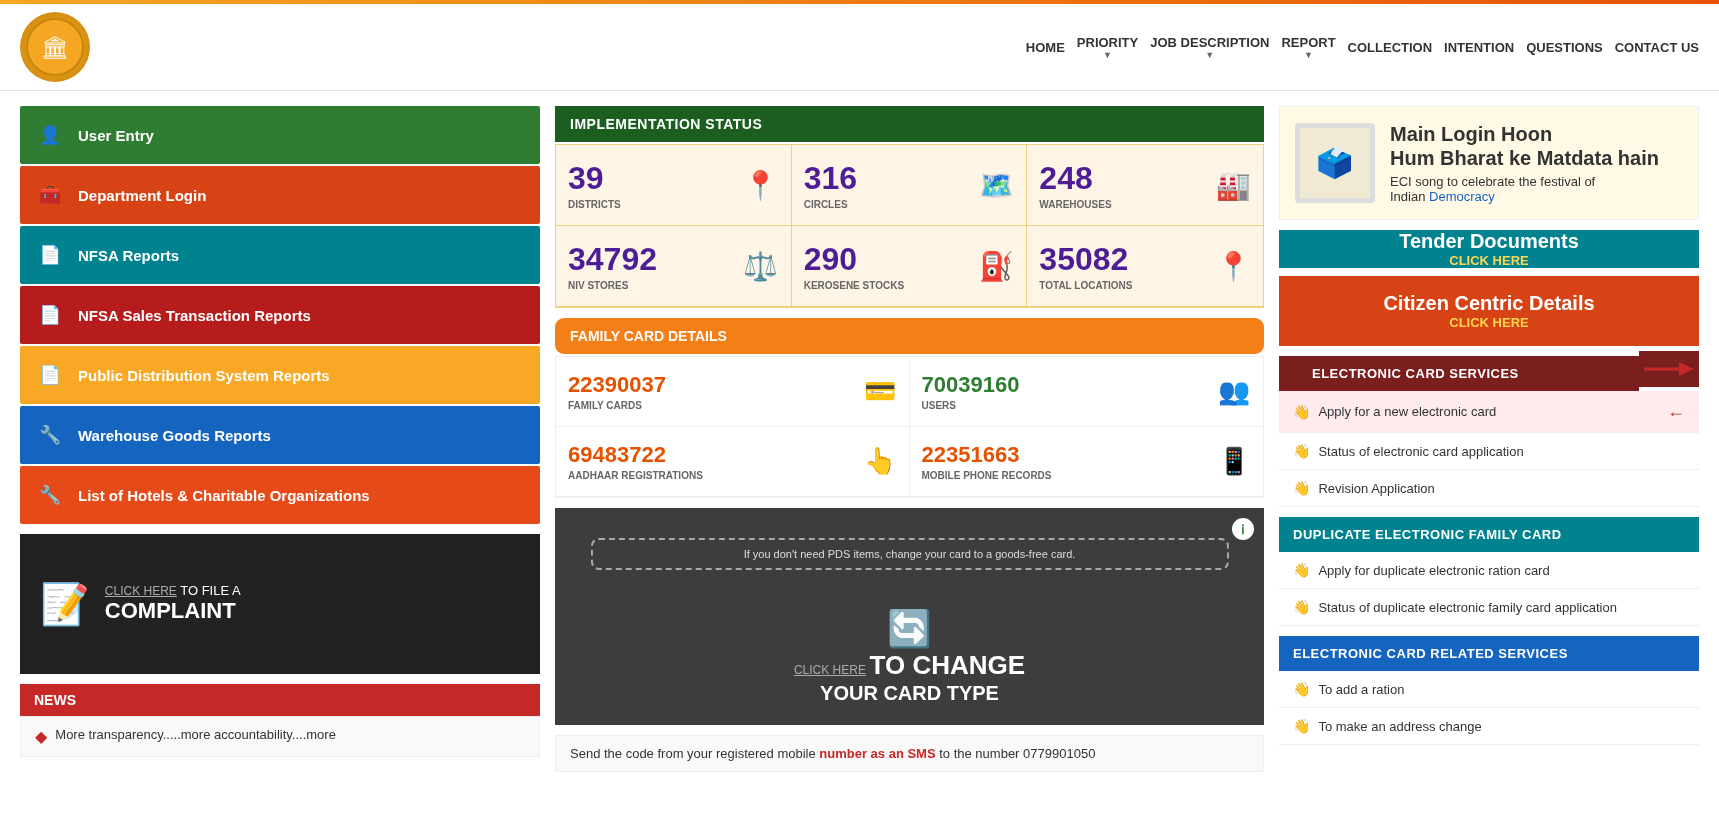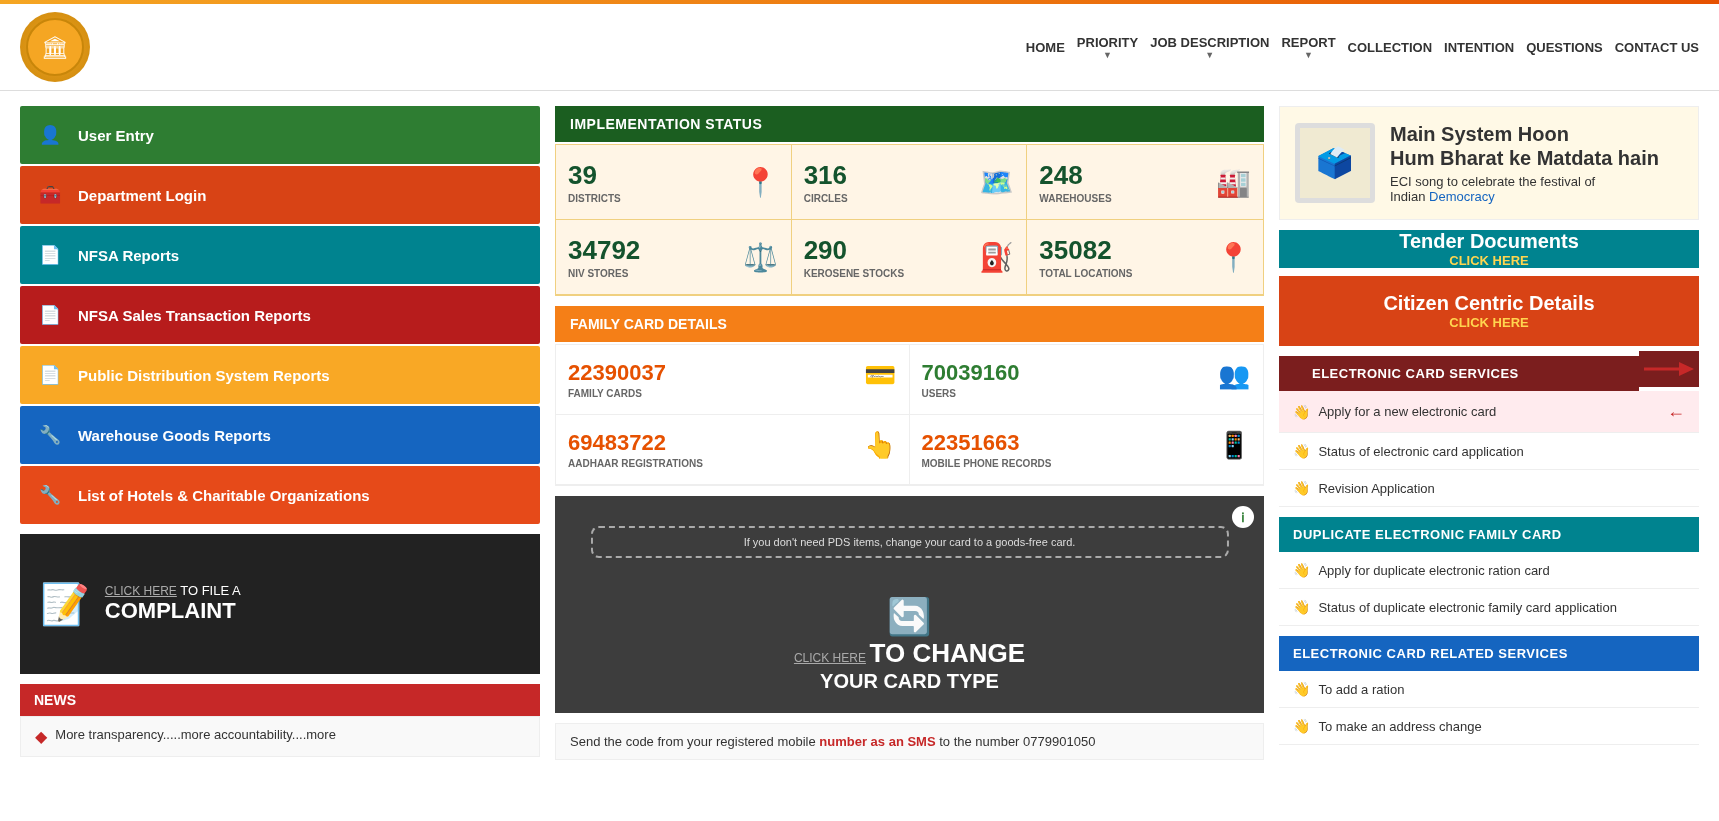--- a/index.html
+++ b/index.html
@@ -48,28 +48,28 @@
     .news-header { background: #c62828; color: #fff; padding: 8px 14px; font-weight: bold; font-size: 14px; }
     .news-body { background: #f9f9f9; padding: 10px 14px; border: 1px solid #eee; }
     .news-item { display: flex; align-items: flex-start; gap: 8px; color: #333; font-size: 13px; }
     .news-bullet { color: #c62828; font-size: 16px; }
 
     
     .impl-status { background: #1b5e20; color: #fff; padding: 10px 15px; font-size: 14px; font-weight: bold; letter-spacing: 0.5px; margin-bottom: 2px; }
     .impl-grid { display: grid; grid-template-columns: repeat(3, 1fr); background: #fff5e6; border: 1px solid #f0d080; }
     .impl-cell { padding: 15px 12px; display: flex; align-items: center; justify-content: space-between; border-right: 1px solid #f0d080; border-bottom: 1px solid #f0d080; }
     .impl-cell:nth-child(3n) { border-right: none; }
-    .impl-number { font-size: 26px; font-weight: bold; color: #14532d; }
+    .impl-number { font-size: 32px; font-weight: bold; color: #4c1d95; }
     .impl-label { font-size: 10px; color: #666; font-weight: bold; margin-top: 2px; }
     .impl-icon { font-size: 28px; color: #e65100; }
 
     
-    .family-header { background: #f57f17; color: #fff; padding: 10px 15px; font-size: 14px; font-weight: bold; margin-top: 10px; margin-bottom: 2px; }
+    .family-header { background: #f57f17; color: #fff; padding: 10px 15px; font-size: 14px; font-weight: bold; margin-top: 10px; margin-bottom: 2px; border-radius: 9px; }
     .family-grid { display: grid; grid-template-columns: 1fr 1fr; background: #fff; border: 1px solid #eee; }
-    .family-cell { padding: 15px 12px; display: flex; justify-content: space-between; border-right: 1px solid #eee; border-bottom: 1px solid #eee; }
+    .family-cell { padding: 15px 12px; display: flex; align-items: center; justify-content: space-between; border-right: 1px solid #eee; border-bottom: 1px solid #eee; }
     .family-cell:nth-child(2n) { border-right: none; }
     .family-number { font-size: 22px; font-weight: bold; color: #e65100; }
     .family-number.green { color: #2e7d32; }
     .family-label { font-size: 10px; color: #666; font-weight: bold; margin-top: 2px; }
     .family-icon { font-size: 26px; color: #888; }
 
     
     .change-card { background: #2e7d32; color: #fff; padding: 20px; flex: 1; display: flex; flex-direction: column; align-items: center; justify-content: center; text-align: center; min-height: 140px; position: relative; }
     .change-text .click-here { color: #aaa; text-decoration: underline; font-size: 12px; }
     .change-text .big-text { font-size: 22px; font-weight: bold; line-height: 1.2; }
@@ -300,21 +300,21 @@
 
     <div class="banner-img">
       <div class="banner-photo">
         <svg width="70" height="70" viewBox="0 0 70 70">
           <rect width="70" height="70" fill="#f0ead2"></rect>
           <text x="35" y="45" text-anchor="middle" font-size="30">🗳️</text>
         </svg>
       </div>
       <div class="banner-text">
         <h2>
-          <span>Main System Hoon</span><br>
+          <span>Main Login Hoon</span><br>
           <span>Hum Bharat ke Matdata hain</span>
         </h2>
         <p>
           <span>ECI song to celebrate the festival of</span><br>
           <span>Indian </span><span class="blue">Democracy</span>
         </p>
       </div>
     </div>
 
     <div class="tender-btn">

